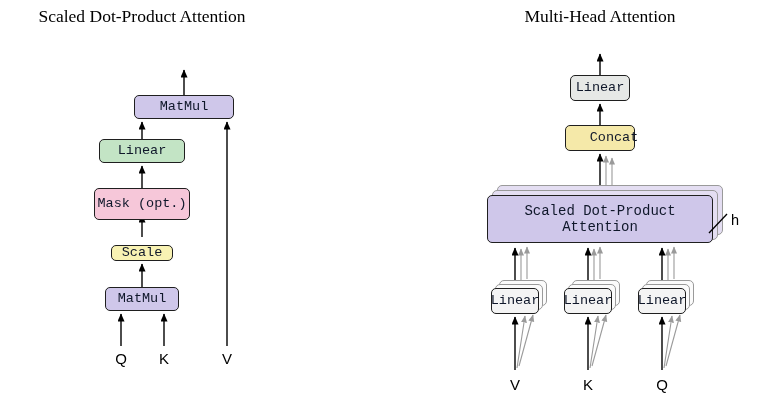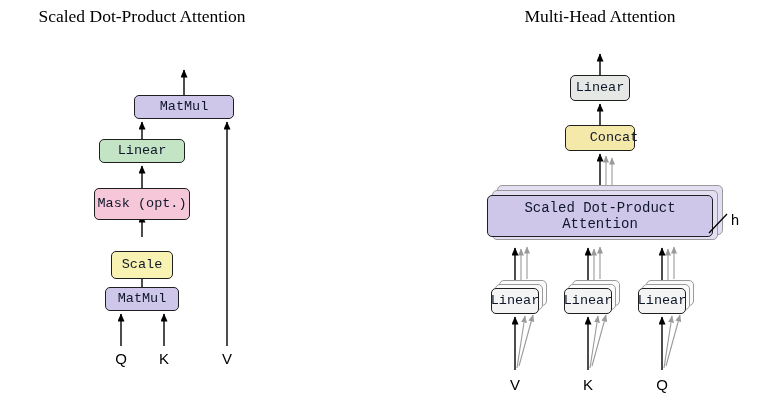--- a/index.html
+++ b/index.html
@@ -41,21 +41,21 @@
       <line x1="122" y1="287" x2="122" y2="264" stroke="#000" stroke-width="1.4" marker-end="url(#abL)"></line>
       <line x1="122" y1="237" x2="122" y2="215" stroke="#000" stroke-width="1.4" marker-end="url(#abL)"></line>
       <line x1="122" y1="188" x2="122" y2="166" stroke="#000" stroke-width="1.4" marker-end="url(#abL)"></line>
       <line x1="122" y1="139" x2="122" y2="122" stroke="#000" stroke-width="1.4" marker-end="url(#abL)"></line>
       <line x1="164" y1="95" x2="164" y2="70" stroke="#000" stroke-width="1.4" marker-end="url(#abL)"></line>
     </svg>
 
     <div class="box" style="left: 114px; top: 95px; width: 100px; height: 24px; background-color: rgb(207, 199, 234);">MatMul</div>
     <div class="box" style="left: 79px; top: 139px; width: 86px; height: 24px; background-color: rgb(195, 228, 197);">Linear</div>
     <div class="box" style="left: 74px; top: 188px; width: 96px; height: 32px; background-color: rgb(246, 199, 217);">Mask (opt.)</div>
-    <div class="box" style="left: 91px; top: 251px; width: 62px; height: 28px; background-color: rgb(248, 242, 179);">Scale</div>
+    <div class="box" style="left: 91px; top: 245px; width: 62px; height: 16px; background-color: rgb(248, 242, 179);">Scale</div>
     <div class="box" style="left: 85px; top: 287px; width: 74px; height: 24px; background-color: rgb(207, 199, 234);">MatMul</div>
 
     <div class="io" style="left:101px;top:350px">Q</div>
     <div class="io" style="left:144px;top:350px">K</div>
     <div class="io" style="left:207px;top:350px">V</div>
   </section>
 
   <section class="diagram right">
     <div class="dtitle" style="left:0;top:6px;width:340px">Multi-Head Attention</div>
 
@@ -90,21 +90,21 @@
       <line x1="85" y1="288" x2="85" y2="248" stroke="#000" stroke-width="1.4" marker-end="url(#abR)"></line>
       <line x1="158" y1="288" x2="158" y2="248" stroke="#000" stroke-width="1.4" marker-end="url(#abR)"></line>
       <line x1="232" y1="288" x2="232" y2="248" stroke="#000" stroke-width="1.4" marker-end="url(#abR)"></line>
       <line x1="85" y1="370" x2="85" y2="317" stroke="#000" stroke-width="1.4" marker-end="url(#abR)"></line>
       <line x1="158" y1="370" x2="158" y2="317" stroke="#000" stroke-width="1.4" marker-end="url(#abR)"></line>
       <line x1="232" y1="370" x2="232" y2="317" stroke="#000" stroke-width="1.4" marker-end="url(#abR)"></line>
     </svg>
 
     <div class="layer purple" style="left:67px;top:185px;width:226px;height:50px"></div>
     <div class="layer purple" style="left:62px;top:190px;width:226px;height:50px"></div>
-    <div class="box big" style="left: 57px; top: 195px; width: 226px; height: 42px; background-color: rgb(207, 199, 234);">Scaled Dot-Product
+    <div class="box big" style="left: 57px; top: 195px; width: 226px; height: 48px; background-color: rgb(207, 199, 234);">Scaled Dot-Product
 Attention</div>
 
     <div class="box" style="left: 140px; top: 75px; width: 60px; height: 26px; background-color: rgb(230, 232, 230);">Linear</div>
     <div class="box" style="left: 135px; top: 125px; width: 70px; height: 26px; background-color: rgb(245, 233, 169); padding-left: 28px;">Concat</div>
 
     <div class="layer pale" style="left:69px;top:280px;width:48px;height:26px"></div>
     <div class="layer pale" style="left:65px;top:284px;width:48px;height:26px"></div>
     <div class="box" style="left: 61px; top: 288px; width: 48px; height: 26px; background-color: rgb(244, 244, 244);">Linear</div>
 
     <div class="layer pale" style="left:142px;top:280px;width:48px;height:26px"></div>

